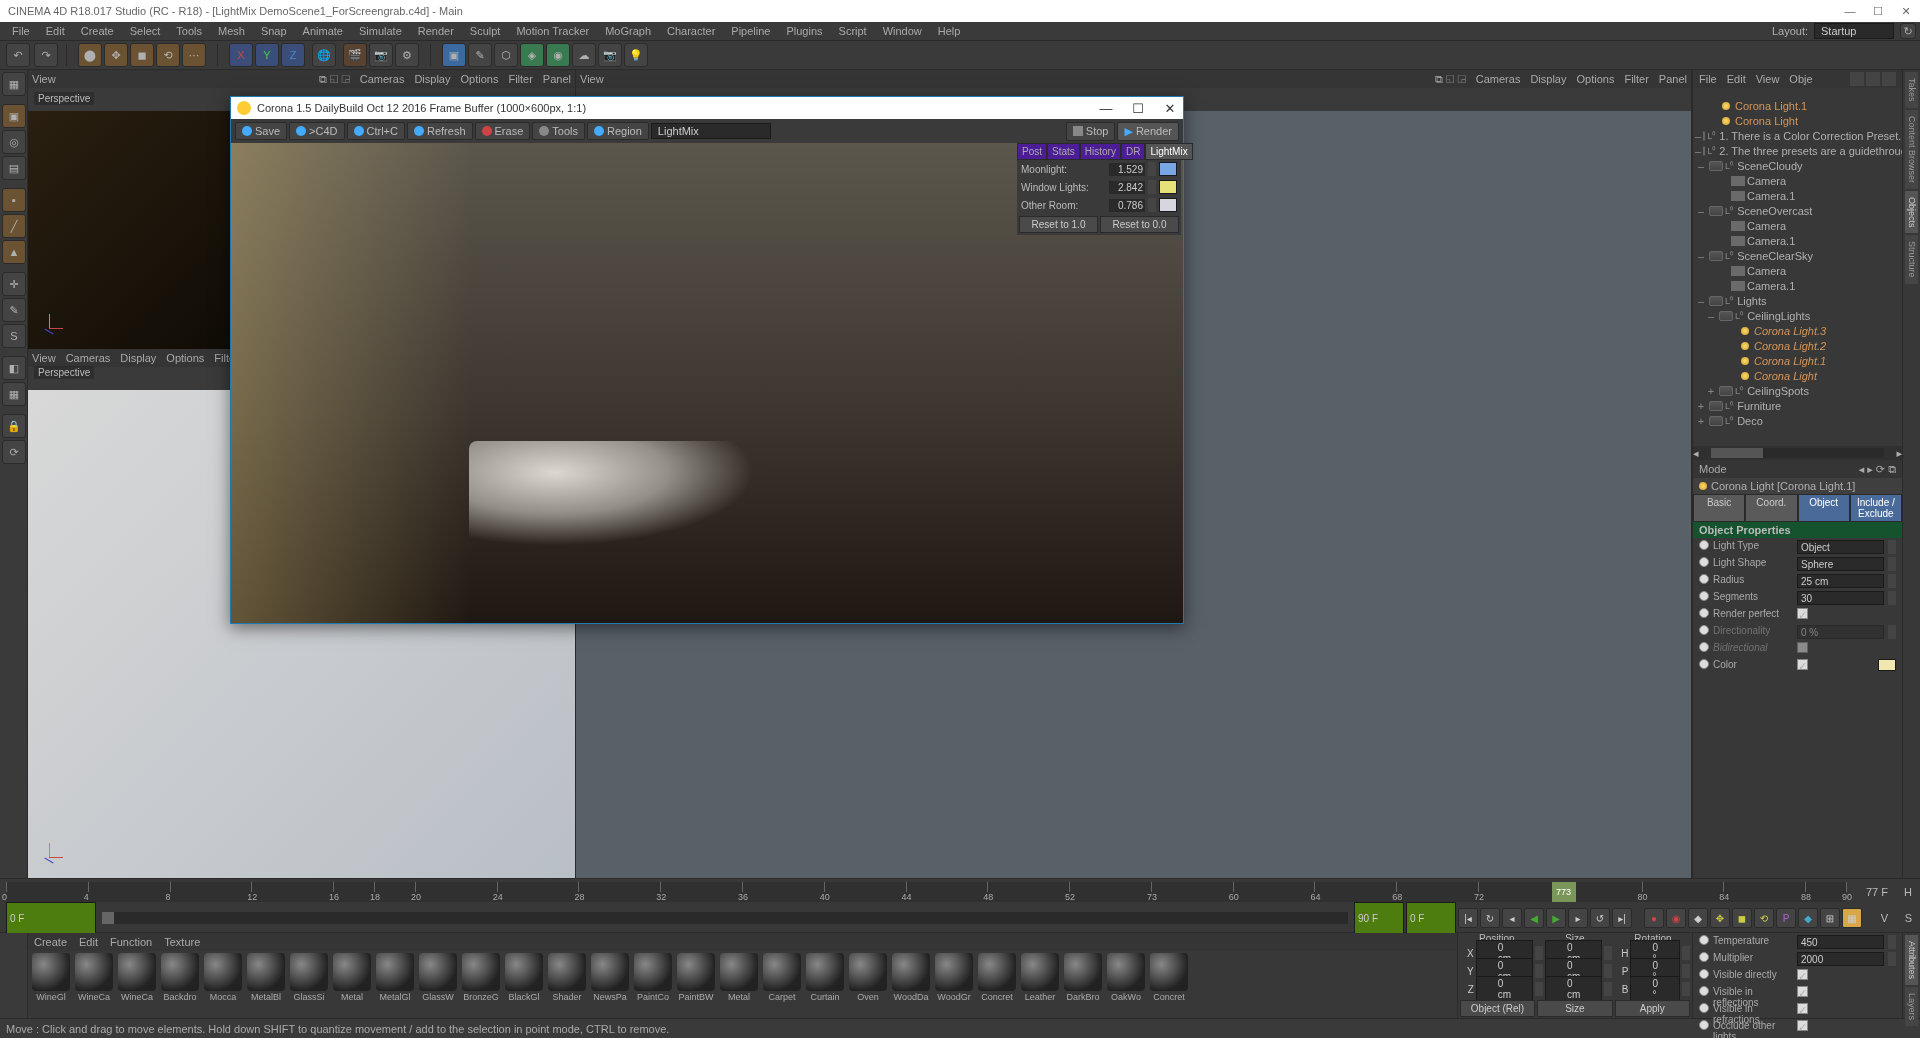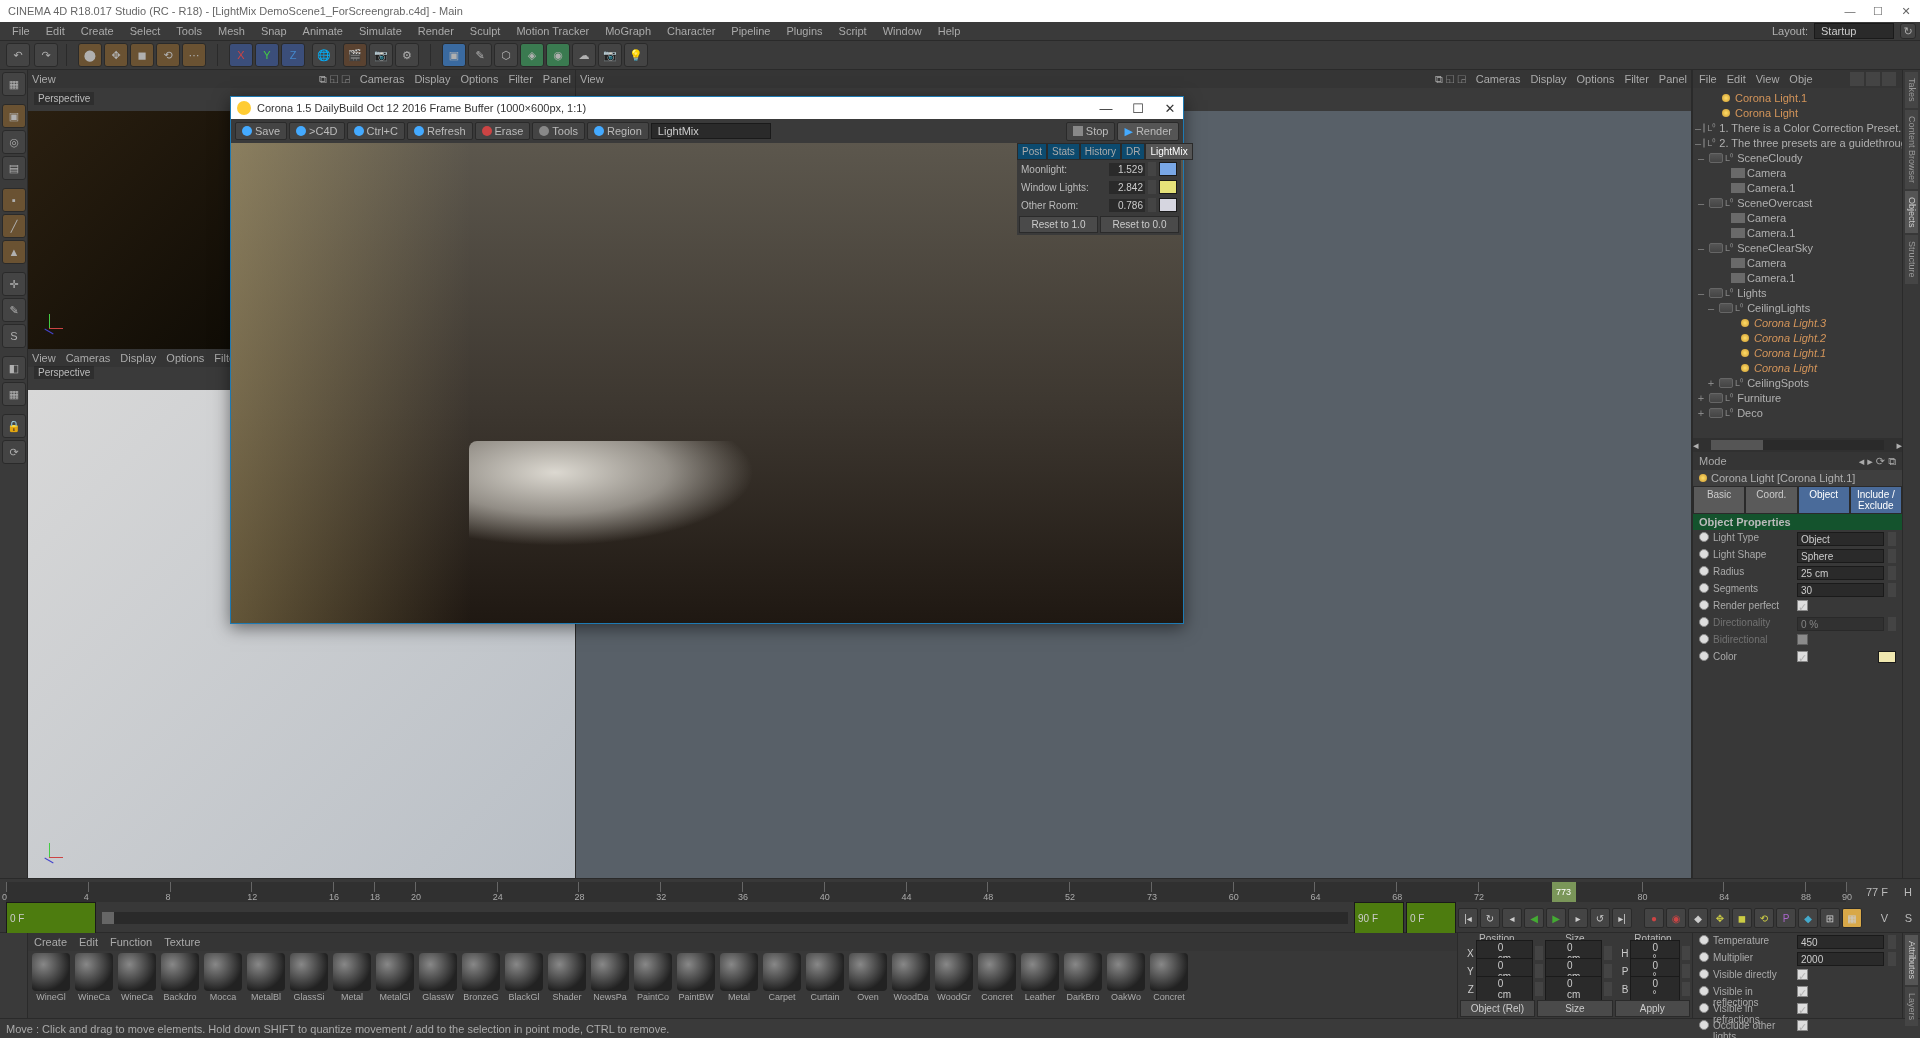--- a/index.html
+++ b/index.html
@@ -50,21 +50,21 @@
 .right-panels { width: 210px; background: #383838; display: flex; flex-direction: column; border-left: 1px solid #2a2a2a; }
 .right-side-tabs { width: 18px; background: #383838; border-left: 1px solid #2a2a2a; display: flex; flex-direction: column; gap: 2px; padding: 2px; }
 .rt-tab { writing-mode: vertical-rl; padding: 6px 1px; background: #454545; cursor: pointer; color: #999; font-size: 9px; text-align: center; }
 .rt-tab.active { background: #555; color: #ccc; }
 
 .panel-menu { height: 18px; background: #353535; display: flex; align-items: center; padding: 0 6px; gap: 10px; color: #aaa; }
 .panel-menu span { cursor: pointer; }
 .panel-menu .right-icons { margin-left: auto; display: flex; gap: 2px; }
 .panel-menu .ri { width: 14px; height: 14px; background: #444; }
 
-.tree { flex: 1; overflow: auto; padding: 2px 0; font-size: 10.5px; }
+.tree { flex: 1; overflow: auto; padding: 2px 0; font-size: 10.5px; margin-top: 8px; }
 .tree-row { display: flex; align-items: center; height: 15px; padding: 0 2px; cursor: pointer; white-space: nowrap; }
 .tree-row.orange { color: #d4955a; }
 .tree-row .exp { width: 12px; text-align: center; color: #888; }
 .tree-row .icon { width: 14px; height: 10px; margin: 0 2px; }
 .tree-row .icon.layer { background: linear-gradient(#555,#444); border: 1px solid #666; border-radius: 2px; }
 .tree-row .icon.light { background: radial-gradient(#ffdd66,#cc9933); border-radius: 50%; width: 8px; height: 8px; margin: 0 5px; }
 .tree-row .icon.cam { background: #6a6a6a; }
 .tree-row .lbl { flex: 0 0 auto; }
 .tree-row .L0 { color: #888; margin-right: 4px; font-size: 9px; }
 .ind-1 { padding-left: 12px; }
@@ -154,21 +154,21 @@
 .fb-btn.stop { }
 .fb-btn.render { background: #555; }
 .fb-drop { background: #2a2a2a; color: #ccc; padding: 1px 24px 1px 6px; border: 1px solid #1a1a1a; }
 .fb-content { position: relative; height: calc(100% - 46px); background: #555; }
 .fb-render-img { width: 100%; height: 100%; background: linear-gradient(180deg, #5c574d 0%, #3d3730 55%, #1f1812 100%); position: relative; }
 .fb-render-img::before { content: ""; position: absolute; left: 25%; top: 62%; width: 30%; height: 22%; background: radial-gradient(ellipse at 30% 30%, rgba(243,240,232,0.88), rgba(243,240,232,0.5) 40%, transparent 70%); border-radius: 8px; }
 .fb-render-img::after { content: ""; position: absolute; left: 0; top: 0; right: 64%; bottom: 0; background: linear-gradient(90deg, rgba(227,201,128,0.35), transparent 70%); }
 
 .fb-panel { position: absolute; right: 2px; top: 0; width: 164px; background: #3a3a3a; }
 .fb-ptabs { display: flex; }
-.fb-ptab { flex: 1; padding: 2px 4px; text-align: center; font-size: 10px; background: #0c4a6e; color: #aaa; cursor: pointer; border: 1px solid #2a2a2a; }
+.fb-ptab { flex: 1; padding: 2px 4px; text-align: center; font-size: 10px; background: #4c1d95; color: #aaa; cursor: pointer; border: 1px solid #2a2a2a; }
 .fb-ptab.active { background: #555; color: #fff; }
 .fb-prow { display: flex; align-items: center; padding: 2px 4px; gap: 3px; background: #3a3a3a; }
 .fb-prow .lbl { flex: 1; font-size: 10px; color: #bbb; }
 .fb-prow .val { width: 36px; background: #2a2a2a; color: #ccc; font-size: 10px; padding: 1px 2px; text-align: right; }
 .fb-prow .sp { width: 8px; height: 14px; background: #444; }
 .fb-prow .sw { width: 18px; height: 14px; border: 1px solid #1a1a1a; }
 .fb-pbtns { display: flex; gap: 2px; padding: 2px; }
 .fb-pbtns .b { flex: 1; background: #4a4a4a; border: 1px solid #2a2a2a; padding: 2px; text-align: center; font-size: 10px; color: #ccc; cursor: pointer; }
 </style>
 </head>
@@ -513,21 +513,21 @@
           <span class="chk">✓</span>
         </div>
         <div class="attr-row">
           <span class="radio"></span>
           <span class="lbl" style="opacity: 0.5;">Directionality</span>
           <span class="field" style="opacity: 0.5;">0 %</span>
           <span class="spin"></span>
         </div>
         <div class="attr-row">
           <span class="radio"></span>
-          <span class="lbl" style="opacity: 0.5;">Bidirectional</span>
+          <span class="lbl" style="opacity: 0.5; font-style: italic;">Bidirectional</span>
           <span class="chk" style="opacity: 0.5;"></span>
         </div>
         <div class="attr-row">
           <span class="radio"></span>
           <span class="lbl">Color</span>
           <span class="chk">✓</span>
           <span style="flex: 1 1 0%;"></span>
           <span class="sw" style="background: rgb(240, 232, 176);"></span>
         </div>
       </div>

